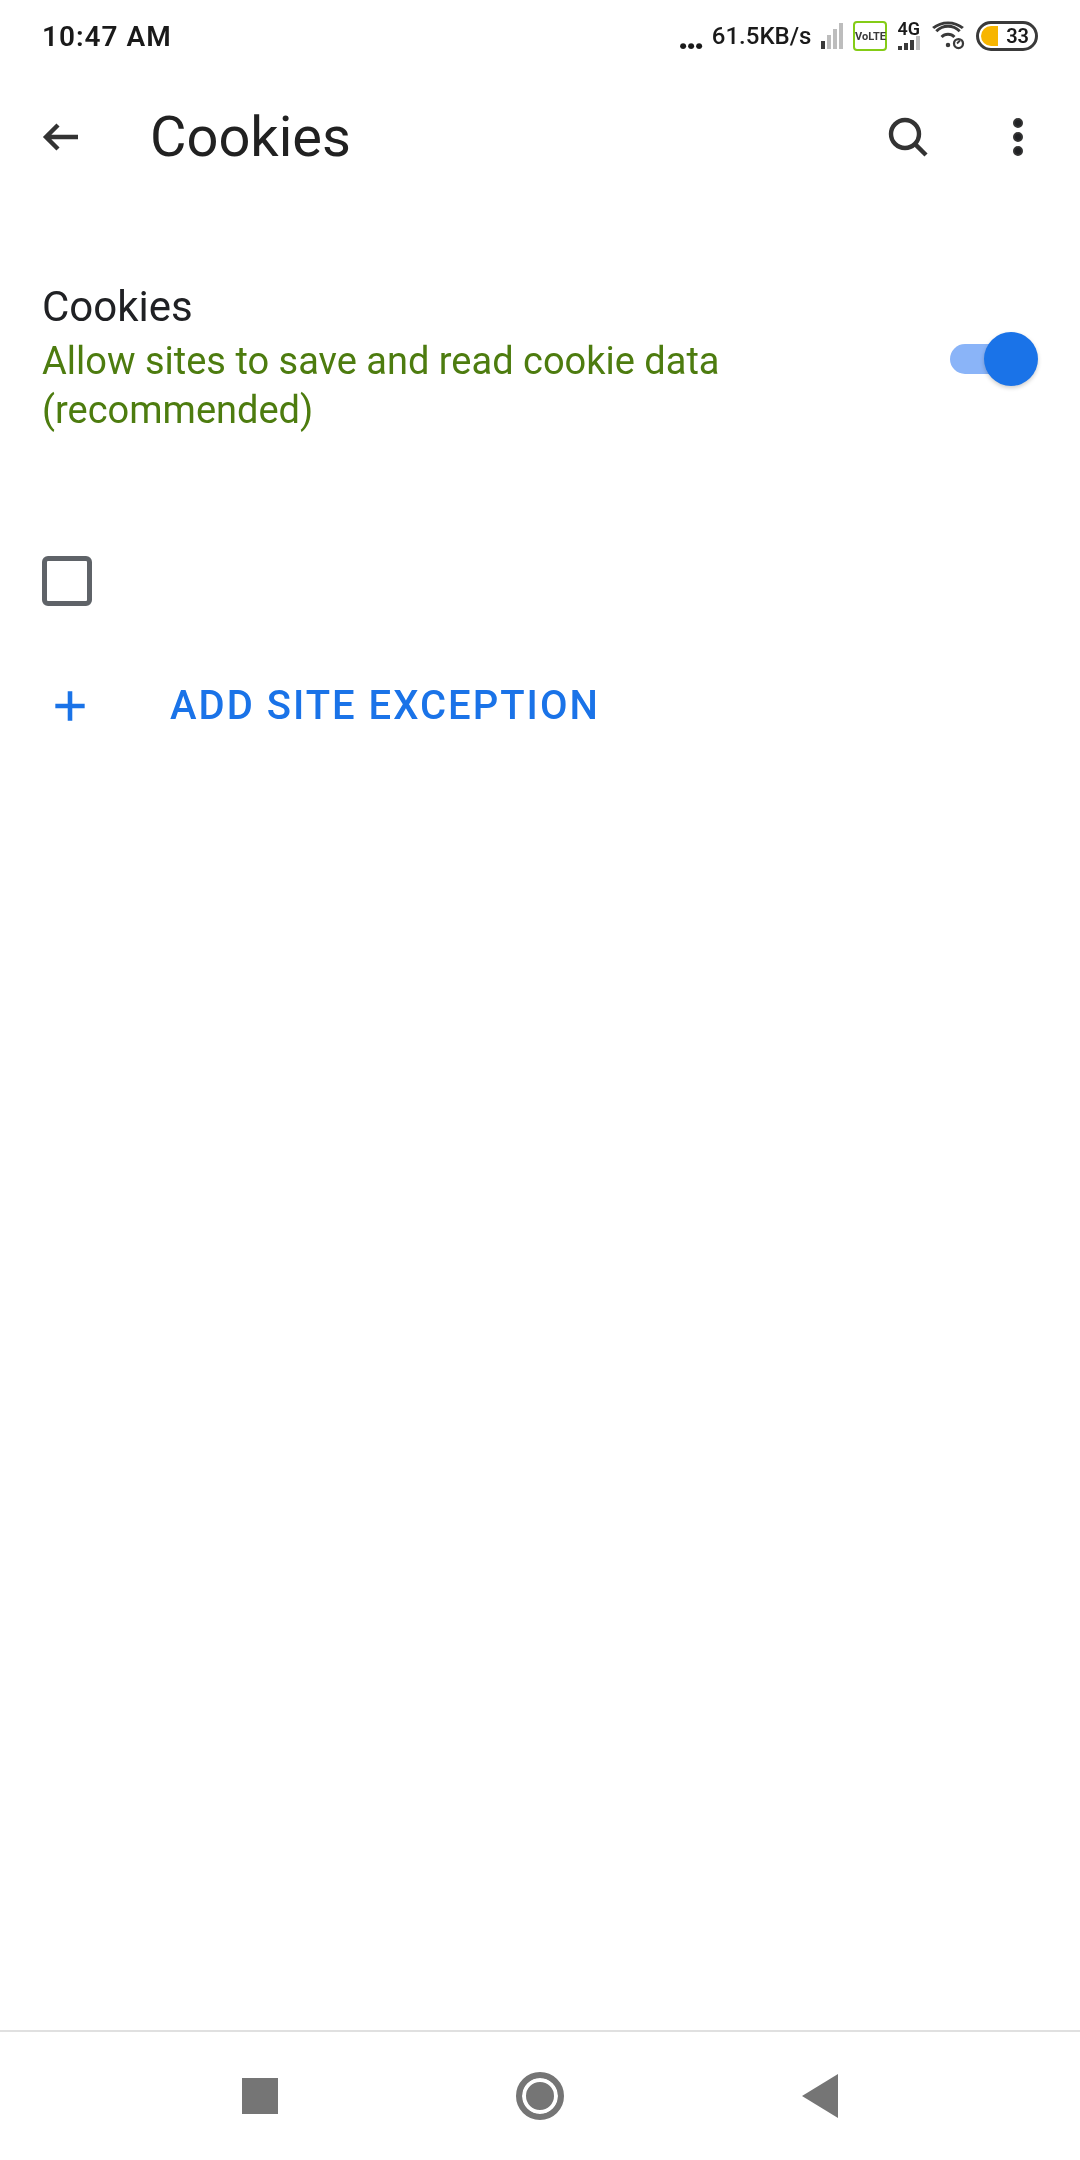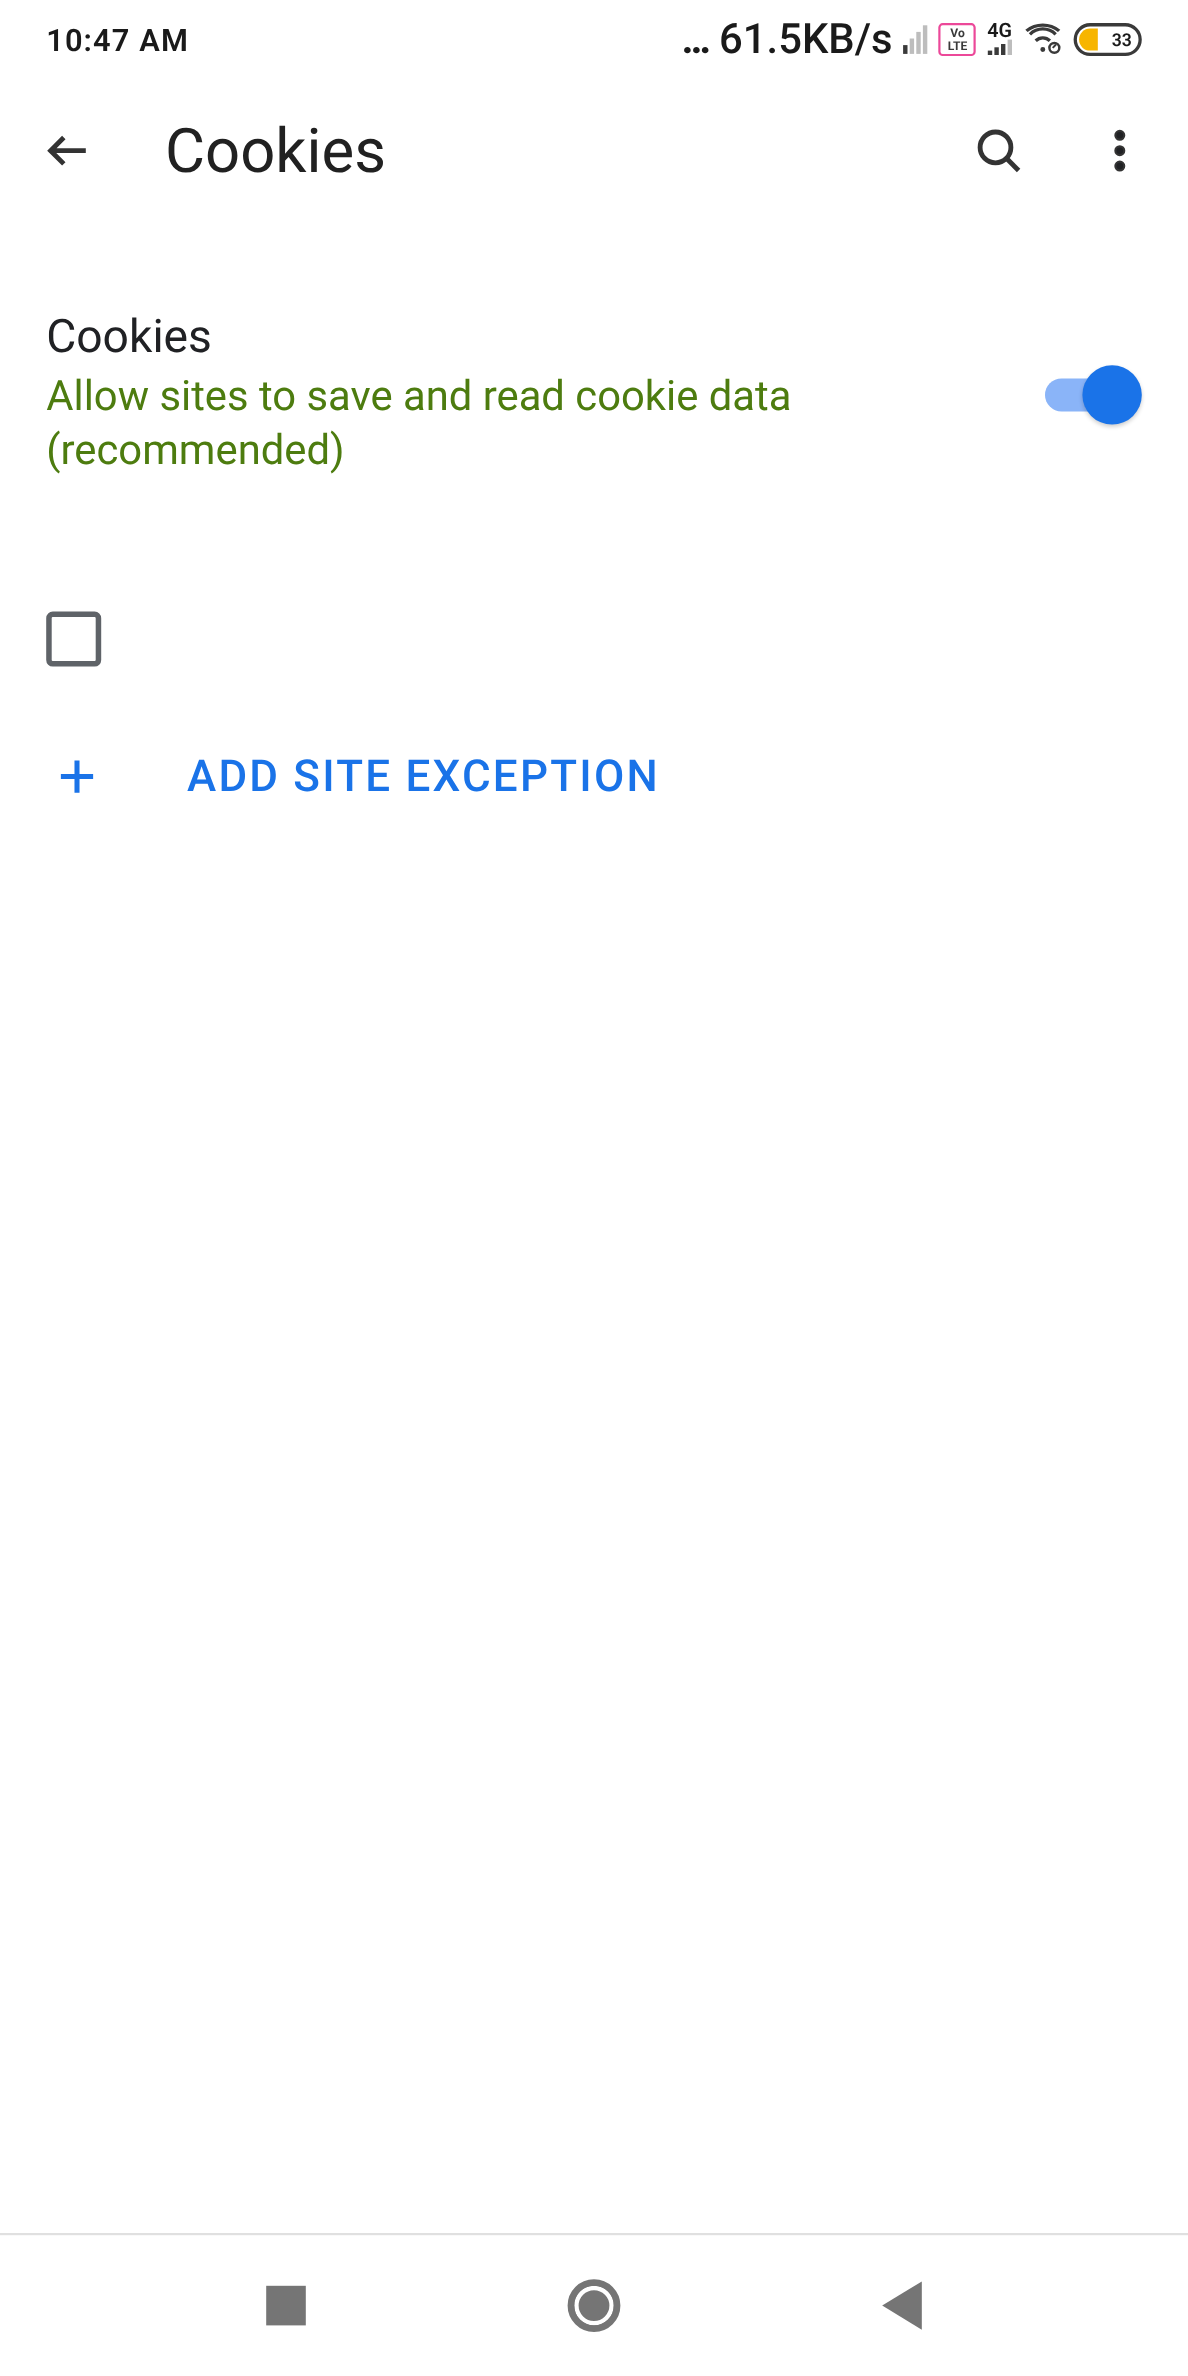--- a/index.html
+++ b/index.html
@@ -34,46 +34,46 @@
     gap: 10px;
     font-size: 28px;
     font-weight: 500;
   }
   .status-dots {
     letter-spacing: -3px;
     font-size: 38px;
     font-weight: 700;
   }
   .status-speed {
-    font-size: 38px;
+    font-size: 24px;
     font-weight: 500;
   }
   .signal-bars {
     display: inline-flex;
     align-items: flex-end;
     gap: 2px;
     height: 26px;
   }
   .signal-bars .bar { width: 4px; background:#bdbdbd; }
   .signal-bars .bar.on { background:#3a3a3a; }
   .signal-bars .b1{height:8px}.signal-bars .b2{height:14px}.signal-bars .b3{height:20px}.signal-bars .b4{height:26px}
   .volte-badge {
-    display:inline-flex;flex-direction:column;align-items:center;justify-content:center;
-    width:34px;height:30px;border:2px solid #ec4899;border-radius:4px;
+    display:inline-flex;align-items:center;justify-content:center;
+    width:34px;height:30px;border:2px solid #84cc16;border-radius:4px;
     font-size:11px;line-height:11px;font-weight:700;color:#3a3a3a;
   }
   .four-g { display:inline-flex;flex-direction:column;align-items:center;font-size:16px;font-weight:600;line-height:14px;}
   .four-g .four-g-top{font-size:18px;}
   .wifi-icon svg{width:36px;height:36px;}
   .battery-pill {
     width:62px;height:30px;border:3px solid #3a3a3a;border-radius:15px;
     display:flex;align-items:center;justify-content:flex-start;padding:2px;position:relative;
   }
   .battery-fill{height:100%;width:33%;background:#f7b500;border-radius:12px 0 0 12px;}
-  .battery-text{position:absolute;right:6px;font-size:16px;font-weight:600;}
+  .battery-text{position:absolute;right:6px;font-size:20px;font-weight:600;}
 
   
   .app-bar {
     height: 130px;
     display:flex;
     align-items:center;
     padding: 0 22px;
     gap: 30px;
   }
   .icon-btn{

